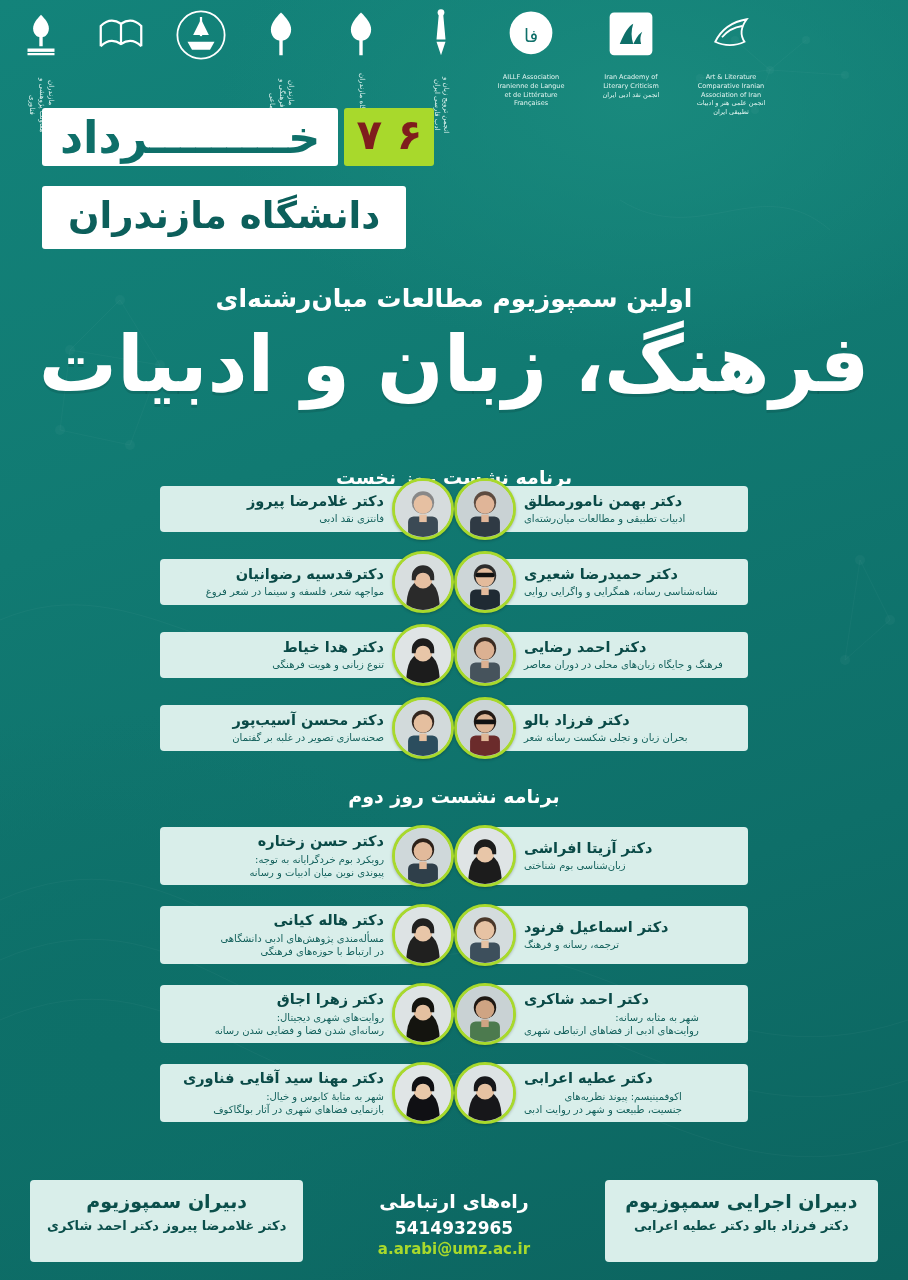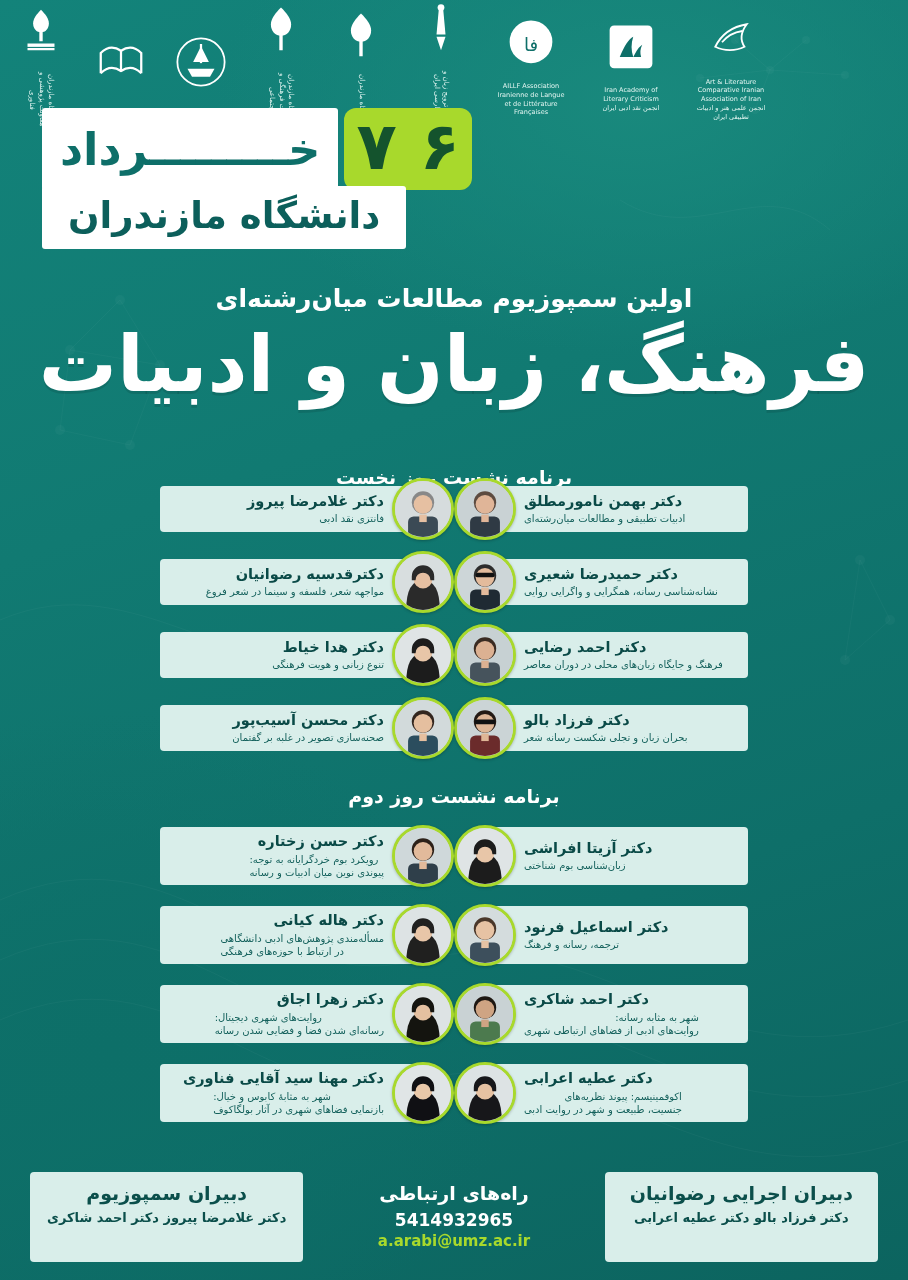--- a/index.html
+++ b/index.html
@@ -20,42 +20,42 @@
       linear-gradient(160deg, #13837a 0%, #117a72 35%, #0e6f69 70%, #0c645f 100%);
     overflow: hidden;
   }
   
   .deco { position:absolute; pointer-events:none; }
   .wave-svg { position:absolute; inset:0; width:908px; height:1280px; opacity:.33; }
 
   
   .logos {
     position:absolute; top:8px; right:14px; left:14px; height:118px;
-    display:flex; flex-direction:row-reverse; align-items:center; gap:26px;
+    display:flex; flex-direction:row-reverse; align-items:flex-start; gap:26px;
   }
   .logo {
     display:flex; flex-direction:column; align-items:center; justify-content:flex-start;
     color:#ffffff; text-align:center;
   }
   .logo .glyph { width:54px; height:54px; display:flex; align-items:center; justify-content:center; }
   .logo .cap {
     font-size:6.5px; line-height:1.35; margin-top:11px; max-width:74px; color:#eafaf6; opacity:.96;
   }
   .logo.vert { }
   .logo.vert .cap { writing-mode:vertical-rl; text-orientation:mixed; max-height:64px; font-size:7px; }
 
   
   .date-wrap {
     position:absolute; top:108px; left:42px; display:flex; align-items:stretch; gap:0;
   }
   .date-num {
-    background:#a8d92c; color:#14532d;
-    font-size:66px; font-weight:bold; line-height:1;
+    background:#a8d92c; color:#7f1d1d;
+    font-size:42px; font-weight:bold; line-height:1;
     padding:6px 12px 10px 12px; display:flex; align-items:center; gap:6px;
-    border-radius:12px;
+    border-radius:3px;
   }
   .date-word {
     background:#ffffff; color:#0e6f69;
     font-size:45px; font-weight:bold; line-height:1;
     display:flex; align-items:center; padding:6px 18px; letter-spacing:2px;
     border-radius:3px; margin-right:6px;
   }
   .uni-bar {
     position:absolute; top:186px; left:42px;
     background:#ffffff; color:#0c5f5b; border-radius:3px;
@@ -89,37 +89,37 @@
   .row.tall { height:72px; }
 
   .card {
     background:#d9eeea; color:#0b4f4b;
     height:46px; width:258px;
     display:flex; flex-direction:column; justify-content:center;
     padding:3px 14px; border-radius:4px;
   }
   .card.tall { height:58px; }
   .card.right { align-items:flex-end; text-align:right; margin-left:-26px; padding-left:34px; }
-  .card.left  { align-items:flex-start; text-align:left; margin-right:-26px; padding-right:34px; }
+  .card.left  { align-items:flex-start; text-align:right; margin-right:-26px; padding-right:34px; }
   .c-name { font-size:14.5px; font-weight:bold; line-height:1.25; color:#0a4a47; }
   .c-topic { font-size:10px; line-height:1.35; color:#14615c; margin-top:2px; }
 
   .avatar {
     width:62px; height:62px; border-radius:50%;
     border:3px solid #a8d92c; background:#cfd8da;
     overflow:hidden; position:relative; z-index:3; flex:0 0 auto;
     box-shadow:0 1px 3px rgba(0,0,0,.25);
   }
   .avatar svg { display:block; width:100%; height:100%; }
 
   
   .footer { position:absolute; bottom:18px; left:30px; right:30px; display:flex; gap:14px; justify-content:space-between; }
   .fbox {
     background:#d9eeea; color:#0b4f4b; border-radius:4px;
-    flex:1 1 0; padding:10px 8px 12px 8px; text-align:center;
+    flex:1 1 0; padding:10px 8px 4px 8px; text-align:center;
   }
   .fbox.mid { background:transparent; color:#ffffff; }
   .f-title { font-size:19px; font-weight:bold; margin-bottom:6px; }
   .fbox.mid .f-title { color:#ffffff; }
   .f-names { font-size:13px; font-weight:bold; }
   .f-phone { font-size:17px; font-weight:bold; color:#ffffff; direction:ltr; }
   .f-mail { font-size:15px; font-weight:bold; color:#a8d92c; direction:ltr; margin-top:2px; }
 </style>
 </head>
 <body>
@@ -525,21 +525,21 @@
       <div class="card left tall">
         <div class="c-name">دکتر مهنا سید آقایی فناوری</div>
         <div class="c-topic" style="white-space:pre-line">شهر به مثابۀ کابوس و خیال:
 بازنمایی فضاهای شهری در آثار بولگاکوف</div>
       </div>
     </div>
   </div>
 
   <div class="footer">
     <div class="fbox">
-      <div class="f-title">دبیران اجرایی رضوانیان</div>
+      <div class="f-title">دبیران اجرایی سمپوزیوم</div>
       <div class="f-names">دکتر فرزاد بالو   دکتر عطیه اعرابی</div>
     </div>
     <div class="fbox mid">
       <div class="f-title">راه‌های ارتباطی</div>
       <div class="f-phone">5414932965</div>
       <div class="f-mail">a.arabi@umz.ac.ir</div>
     </div>
     <div class="fbox">
       <div class="f-title">دبیران سمپوزیوم</div>
       <div class="f-names">دکتر غلامرضا پیروز   دکتر احمد شاکری</div>

